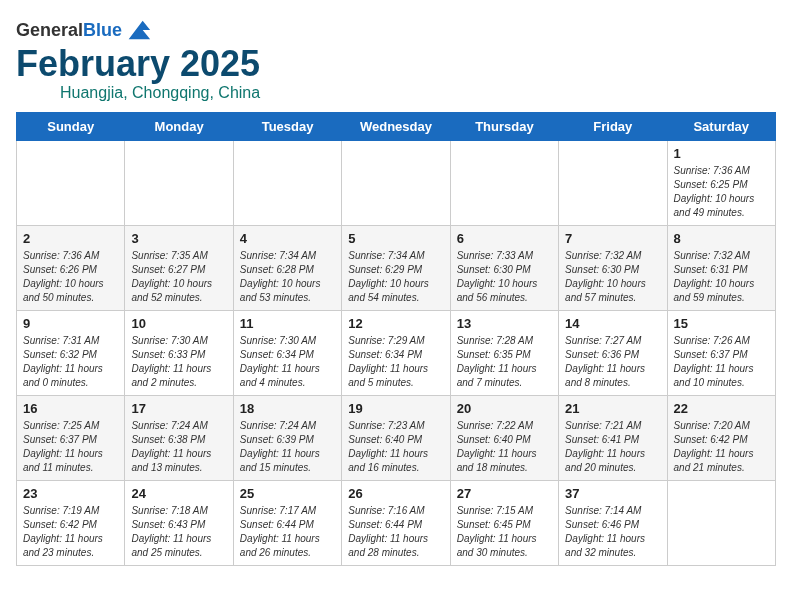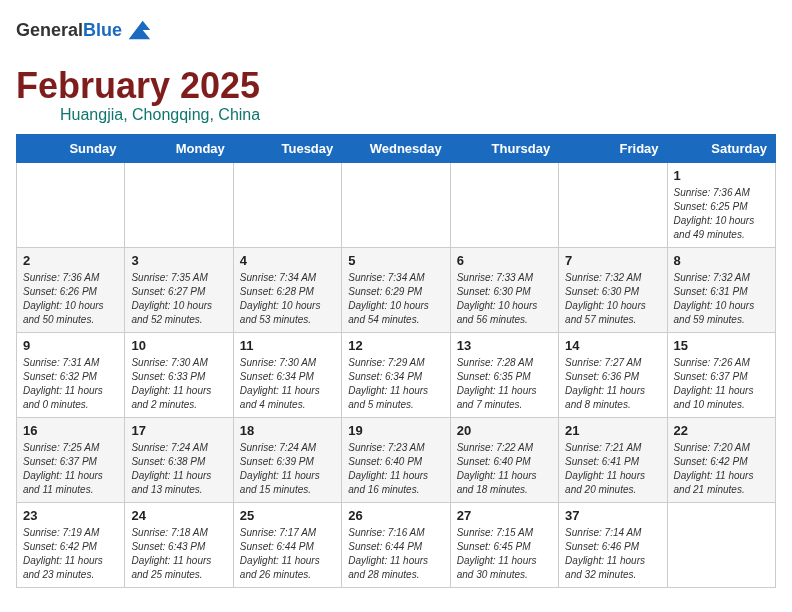--- a/index.html
+++ b/index.html
@@ -35,38 +35,37 @@
       width: 28px;
       height: 28px;
       margin-left: 2px;
     }
     .title-section {
       text-align: right;
     }
     .main-title {
       font-size: 36px;
       font-weight: bold;
-      color: #7f1d1d;
+      color: #0c4a6e;
       line-height: 1.1;
-      margin-top: 22px;
     }
     .subtitle {
       font-size: 16px;
       color: #0f766e;
       text-align: right;
     }
     .calendar {
       width: 100%;
       border-collapse: collapse;
       border: 1px solid #ccc;
     }
     .calendar th {
       background-color: #1a6bbf;
       color: #fff;
-      text-align: right;
+      text-align: center;
       padding: 6px 8px;
       font-size: 13px;
       font-weight: bold;
       border: 1px solid #1a6bbf;
     }
     .calendar td {
       vertical-align: top;
       padding: 5px 6px;
       border: 1px solid #ccc;
       width: calc(100% / 7);

